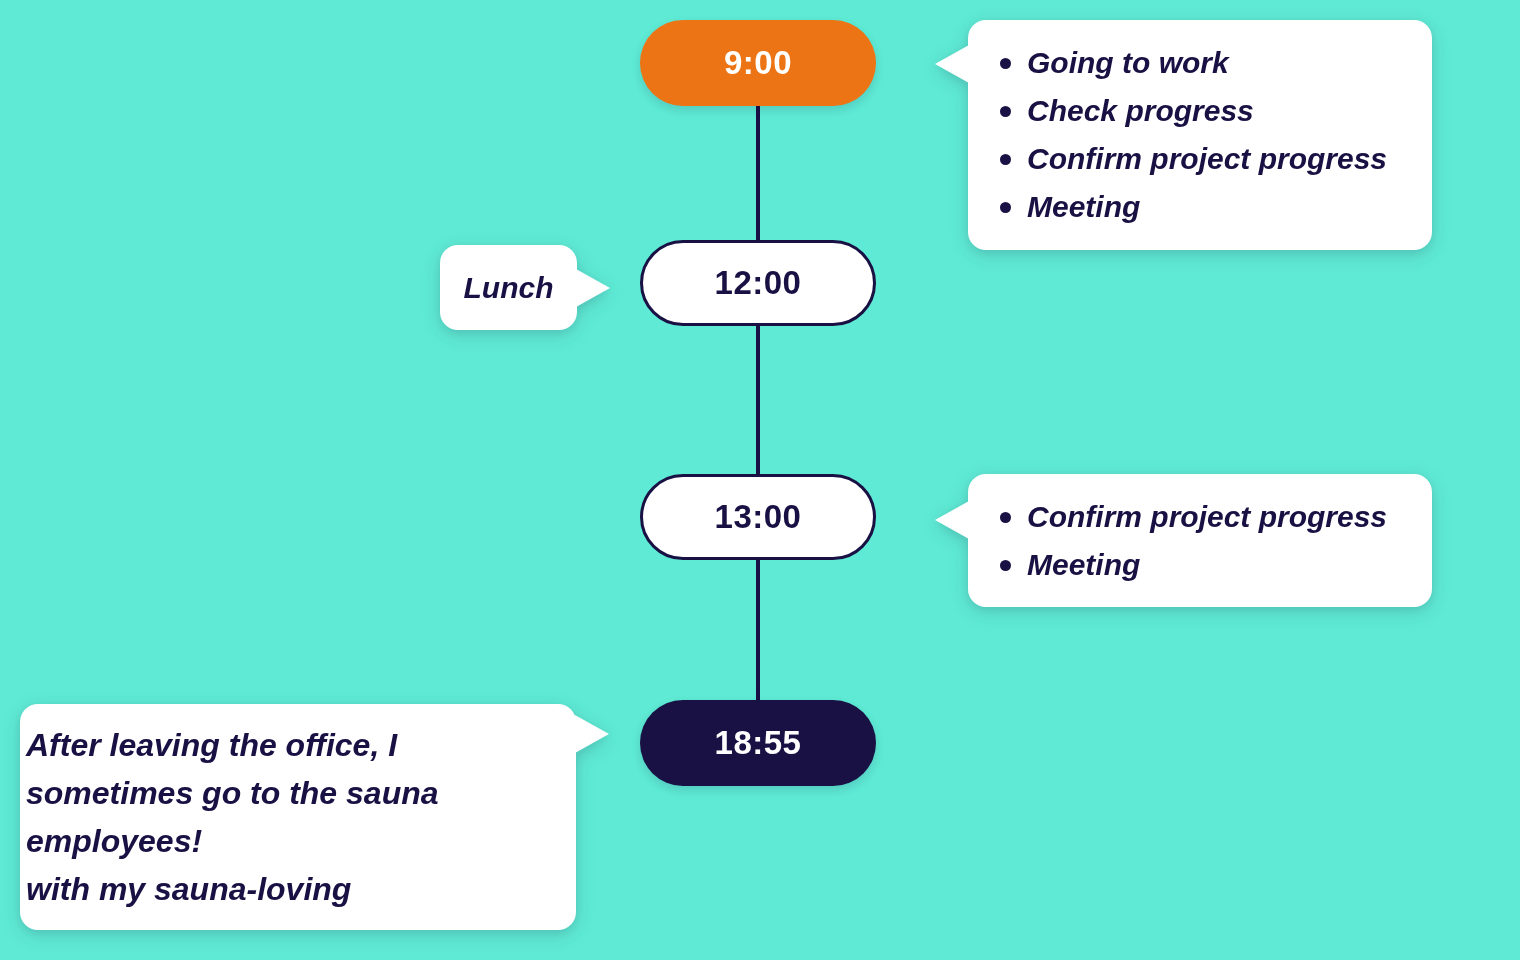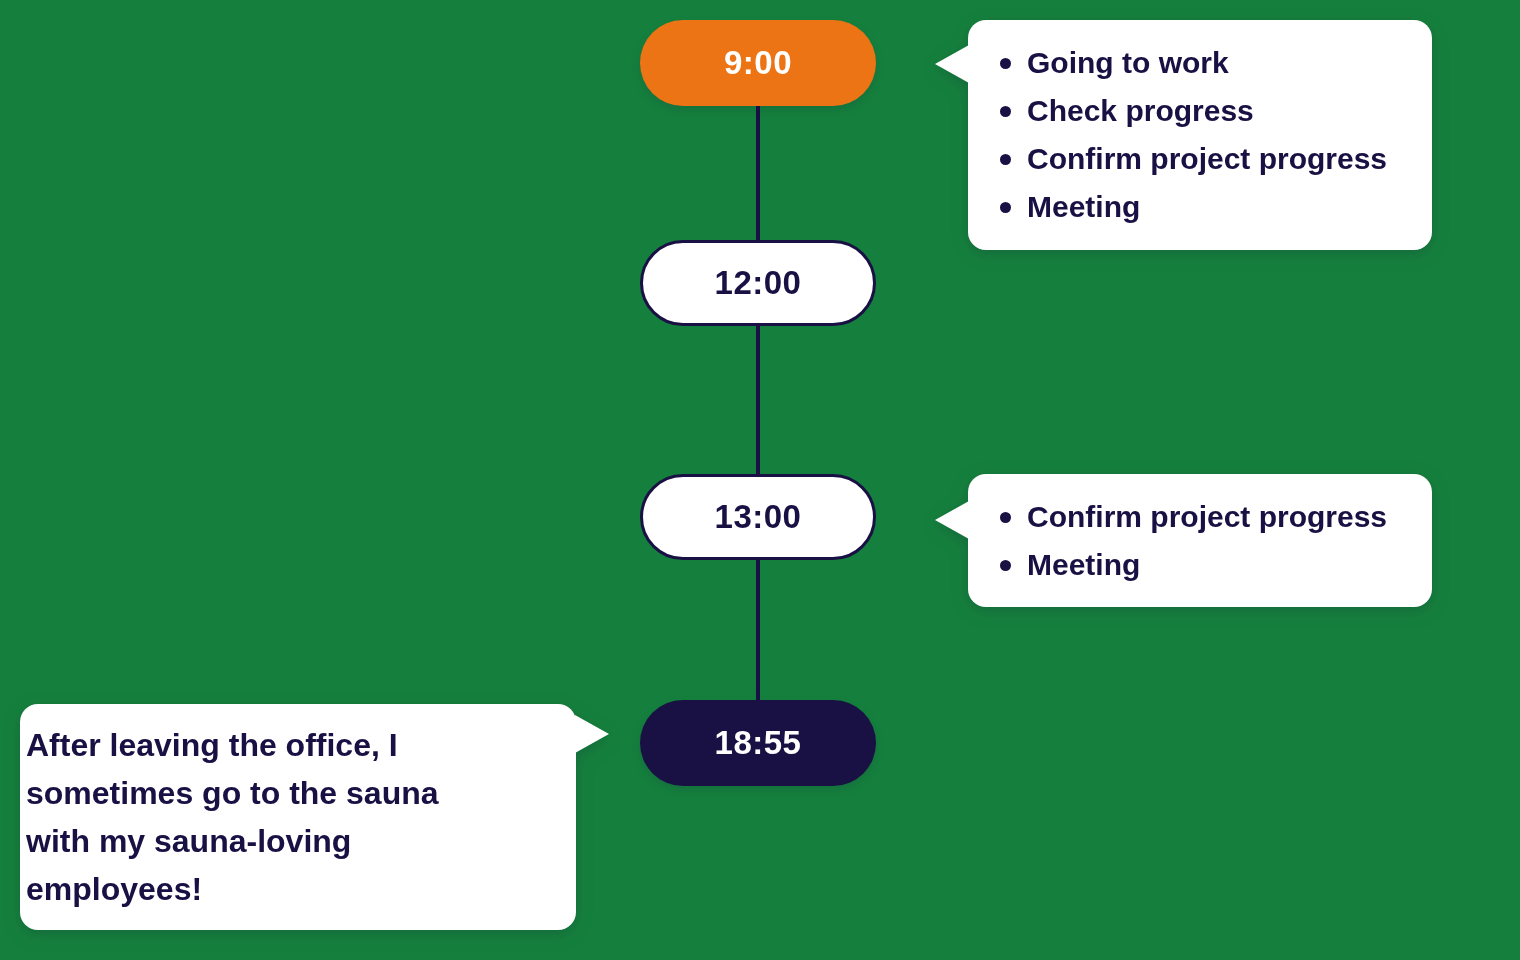--- a/index.html
+++ b/index.html
@@ -1,34 +1,35 @@
 <!DOCTYPE html>
 <html><head>
 <meta charset="utf-8">
 <style>
   html,body{margin:0;padding:0;background:#ffffff;}
   .canvas{
-    position:relative;width:1520px;height:960px;background:#15803d;overflow:hidden;
+    position:relative;width:1520px;height:960px;background:#5eead4;overflow:hidden;
     font-family:"Liberation Sans",sans-serif;font-weight:700;color:#191144;
   }
   
   .tl-line{position:absolute;left:756px;top:63px;width:4px;height:680px;background:#191144;z-index:0;}
   
   .pill{
     position:absolute;left:640px;width:236px;height:86px;border-radius:43px;
     display:flex;align-items:center;justify-content:center;
     font-size:33px;letter-spacing:.5px;z-index:2;box-sizing:border-box;
   }
   .pill.filled-orange{background:#ED7414;color:#ffffff;box-shadow:0 4px 10px rgba(25,17,68,.14);}
   .pill.outline{background:#ffffff;border:3px solid #191144;color:#191144;}
   .pill.filled-navy{background:#191144;color:#ffffff;box-shadow:0 4px 10px rgba(25,17,68,.14);}
   
   .bubble-wrap{
     position:absolute;z-index:1;
     filter:drop-shadow(0 5px 9px rgba(30,30,60,.14)) drop-shadow(0 2px 4px rgba(30,30,60,.08));
+    font-style:italic;
   }
   .bubble{position:relative;background:#ffffff;border-radius:18px;box-sizing:border-box;width:100%;height:100%;}
   .tail{position:absolute;width:34px;height:38px;background:#ffffff;}
   .tail.left{left:-33px;clip-path:polygon(100% 0,0 50%,100% 100%);}
   .tail.right{right:-33px;clip-path:polygon(0 0,100% 50%,0 100%);}
   
   .bullets{list-style:none;margin:0;padding:0;font-size:30px;line-height:48px;white-space:nowrap;}
   .bullets li::before{
     content:"";display:inline-block;width:11px;height:11px;border-radius:50%;
     background:#191144;margin-right:16px;vertical-align:4px;
@@ -63,34 +64,40 @@
       <div class="tail left" style="top:25px;"></div>
       <ul class="bullets">
         <li>Going to work</li>
         <li>Check progress</li>
         <li>Confirm project progress</li>
         <li>Meeting</li>
       </ul>
     </div>
   </div>
 
+  <div class="bubble-wrap" style="left:440px;top:245px;width:137px;height:85px;">
+    <div class="bubble lunch">
+      <div class="tail right" style="top:24px;"></div>
+      <span>Lunch</span>
+    </div>
+  </div>
 
   <div class="bubble-wrap" style="left:968px;top:474px;width:464px;height:133px;">
     <div class="bubble afternoon">
       <div class="tail left" style="top:27px;"></div>
       <ul class="bullets">
         <li>Confirm project progress</li>
         <li>Meeting</li>
       </ul>
     </div>
   </div>
 
   <div class="bubble-wrap" style="left:20px;top:704px;width:556px;height:226px;">
     <div class="bubble evening">
       <div class="tail right" style="top:11px;"></div>
       <div>After leaving the office, I</div>
       <div>sometimes go to the sauna</div>
+      <div>employees!</div>
       <div>with my sauna-loving</div>
-      <div>employees!</div>
     </div>
   </div>
 
 </div>
 
 </body></html>

